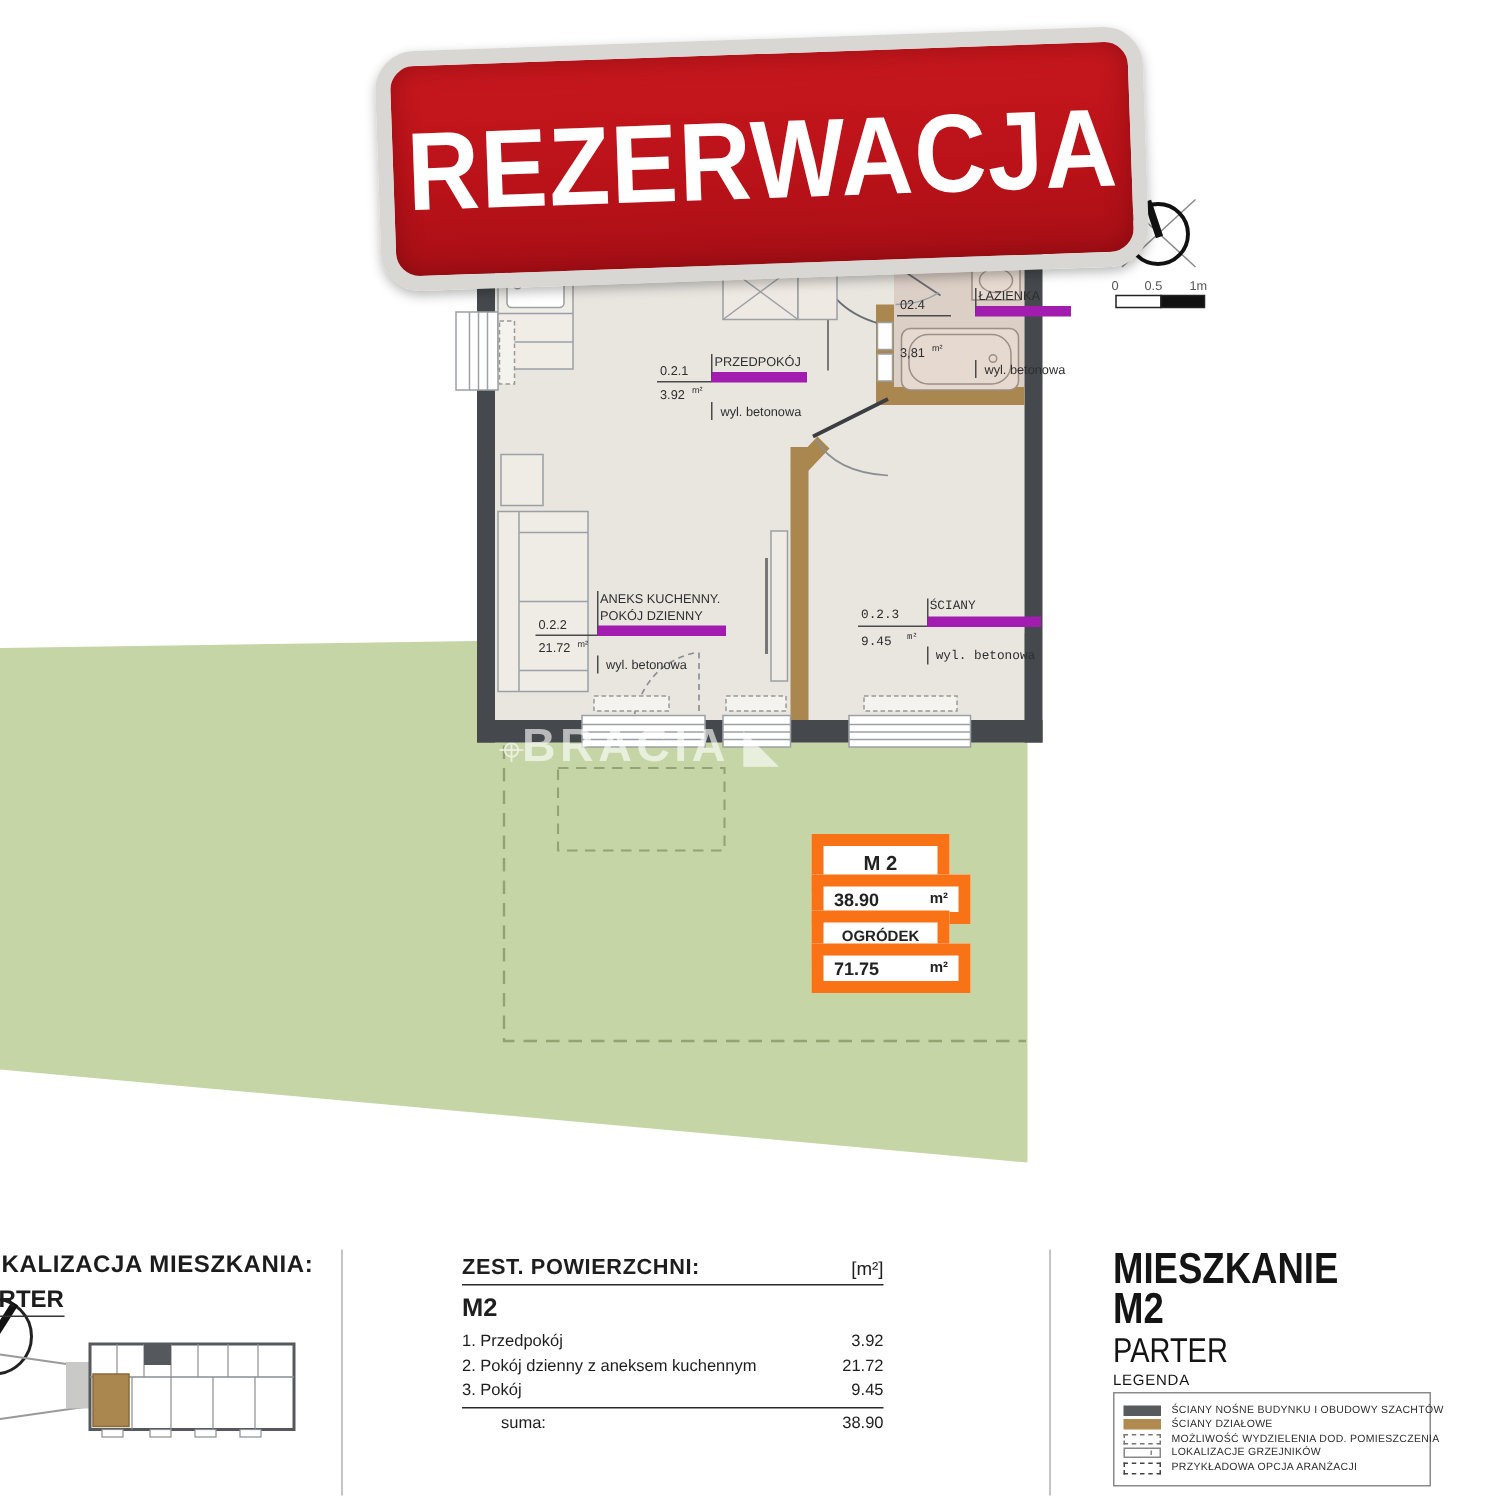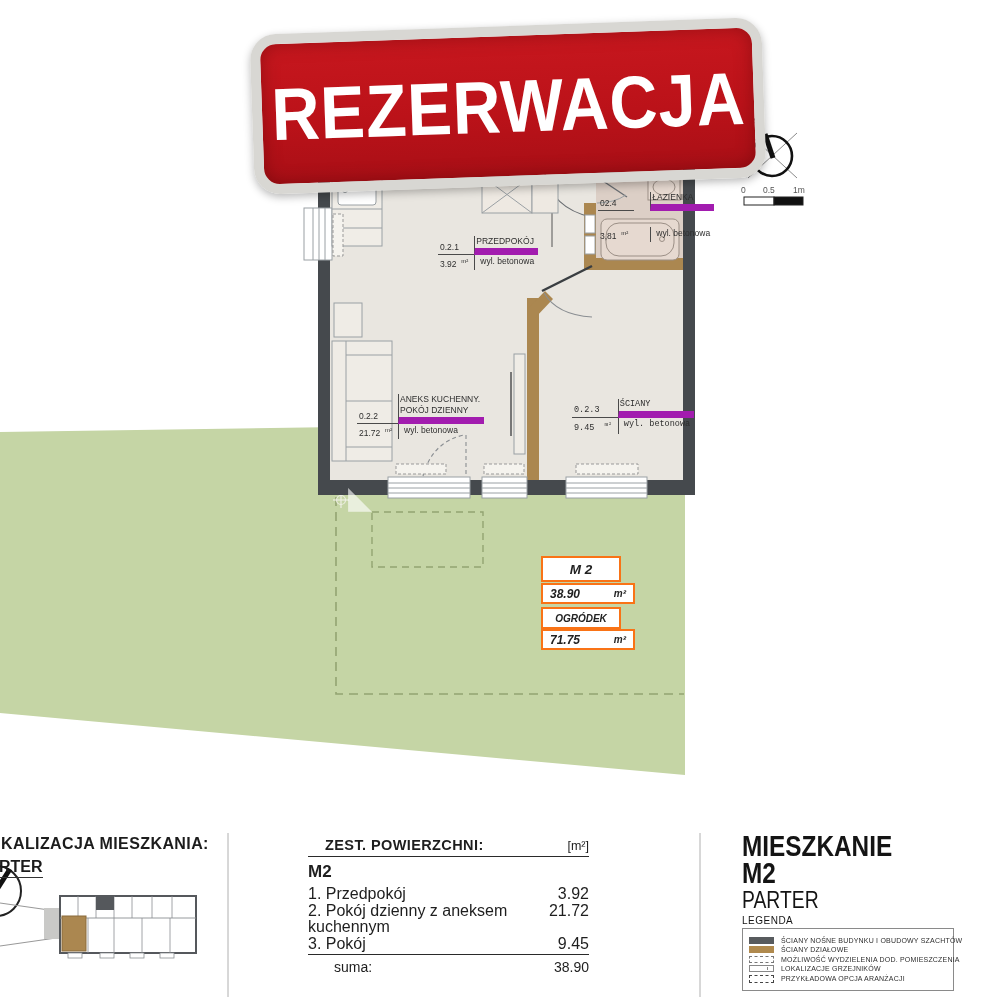--- a/index.html
+++ b/index.html
@@ -21,50 +21,50 @@
     transform:rotate(-36deg);z-index:3;}
   .sb-tick{position:absolute;top:185px;font-size:8.5px;color:#555;z-index:3;}
 
   
   .room-label{position:absolute;display:grid;grid-template-columns:auto auto;
     font-size:8.5px;line-height:11px;color:#2e2e2e;z-index:3;white-space:nowrap;}
   .rl-id{display:block;border-bottom:1px solid #4a4a4a;padding:0 6px 1px 2px;align-self:end;}
   .rl-name{display:block;border-left:1px solid #4a4a4a;border-bottom:7px solid #a21caf;
     padding:0 4px 1px 1px;}
   .rl-area{display:block;padding:1px 6px 0 2px;}
-  .rl-floor{display:block;border-left:1px solid #4a4a4a;padding:1px 4px 0 5px;}
+  .rl-floor{display:block;border-left:1px solid #4a4a4a;padding:1px 4px 0 5px;margin-top:13px;}
   .rl-area sup{font-size:6px;}
 
   
   .watermark{position:absolute;left:348px;top:479px;z-index:4;display:flex;gap:9px;
     font-size:31px;font-weight:bold;color:rgba(255,255,255,.62);letter-spacing:3px;white-space:nowrap;}
   .wm-tri{font-family:"DejaVu Sans",sans-serif;letter-spacing:0;}
 
   
-  .ib{position:absolute;left:541px;width:76px;background:#fff;border:2px solid #f97316;
-    display:flex;align-items:center;justify-content:center;font-weight:bold;z-index:3;font-style:italic;}
+  .ib{position:absolute;left:541px;width:76px;background:#fff;border:8px solid #f97316;
+    display:flex;align-items:center;justify-content:center;font-weight:bold;z-index:3;}
   .ib.spread{justify-content:space-between;padding:0 7px;}
   .ib .u{font-size:10px;}
 
   
   .footer-left{position:absolute;left:-22px;top:835px;z-index:3;}
   .fl-title{font-size:16px;font-weight:bold;letter-spacing:.4px;color:#1c1c1c;}
   .fl-floor{margin-top:5px;font-size:16px;font-weight:bold;color:#1c1c1c;
     border-bottom:1.5px solid #333;display:inline-block;padding-bottom:1px;}
 
   .area-table{position:absolute;left:308px;top:837px;width:281px;z-index:3;color:#1e1e1e;}
   .at-head{display:flex;justify-content:space-between;align-items:flex-end;
     border-bottom:1.6px solid #2a2a2a;padding-bottom:3px;}
-  .at-title{font-size:14.5px;font-weight:bold;letter-spacing:.4px;margin-left:17px;}
+  .at-title{font-size:14.5px;font-weight:bold;letter-spacing:.4px;}
   .at-unit{font-size:12.5px;}
   .at-code{font-size:17px;font-weight:bold;margin-top:5px;}
-  .at-row{display:flex;justify-content:space-between;font-size:16px;line-height:16.5px;}
+  .at-row{display:flex;justify-content:space-between;font-size:11px;line-height:16.5px;}
   .at-rows{margin-top:4px;}
   .at-rows .at-row:last-child{border-bottom:1.6px solid #2a2a2a;padding-bottom:2px;}
-  .at-sum{display:flex;justify-content:space-between;font-size:14px;padding:4px 0 0 26px;}
+  .at-sum{display:flex;justify-content:space-between;font-size:11px;padding:4px 0 0 26px;}
 
   .title-block{position:absolute;left:742px;top:833px;width:255px;z-index:3;color:#141414;}
   .tb-line{font-size:29px;font-weight:bold;line-height:27px;transform:scaleX(.84);
     transform-origin:left center;white-space:nowrap;}
   .tb-sub{font-size:23px;line-height:24px;margin-top:1px;transform:scaleX(.84);
     transform-origin:left center;}
   .tb-leg-title{font-size:10px;margin-top:3px;letter-spacing:.5px;}
   .legend{margin-top:2px;border:1px solid #8a8a8a;padding:5px 6px;width:198px;}
   .leg-row{display:flex;align-items:center;margin:2.5px 0;}
   .sw{width:25px;height:7px;margin-right:7px;flex:none;box-sizing:border-box;}
@@ -299,20 +299,21 @@
   </div>
 
   <div class="room-label" style="left:572px;top:399px;font-family:Liberation Mono, monospace;">
     <span class="rl-id">0.2.3</span>
     <span class="rl-name">ŚCIANY</span>
     <span class="rl-area"><i style="font-style:normal">9.45</i>&nbsp;&nbsp;<sup>m²</sup></span>
     <span class="rl-floor">wyl. betonowa</span>
   </div>
 
   <div class="watermark">
+    <span>BRACIA</span>
     <span class="wm-tri">◣</span>
   </div>
 
   <div class="ib" style="top:556px;height:22px;font-size:13.5px;">
     <span>M 2</span>
   </div>
   <div class="ib spread" style="top:583px;height:17px;font-size:12px;">
     <span>38.90</span>
     <span class="u">m²</span>
   </div>

